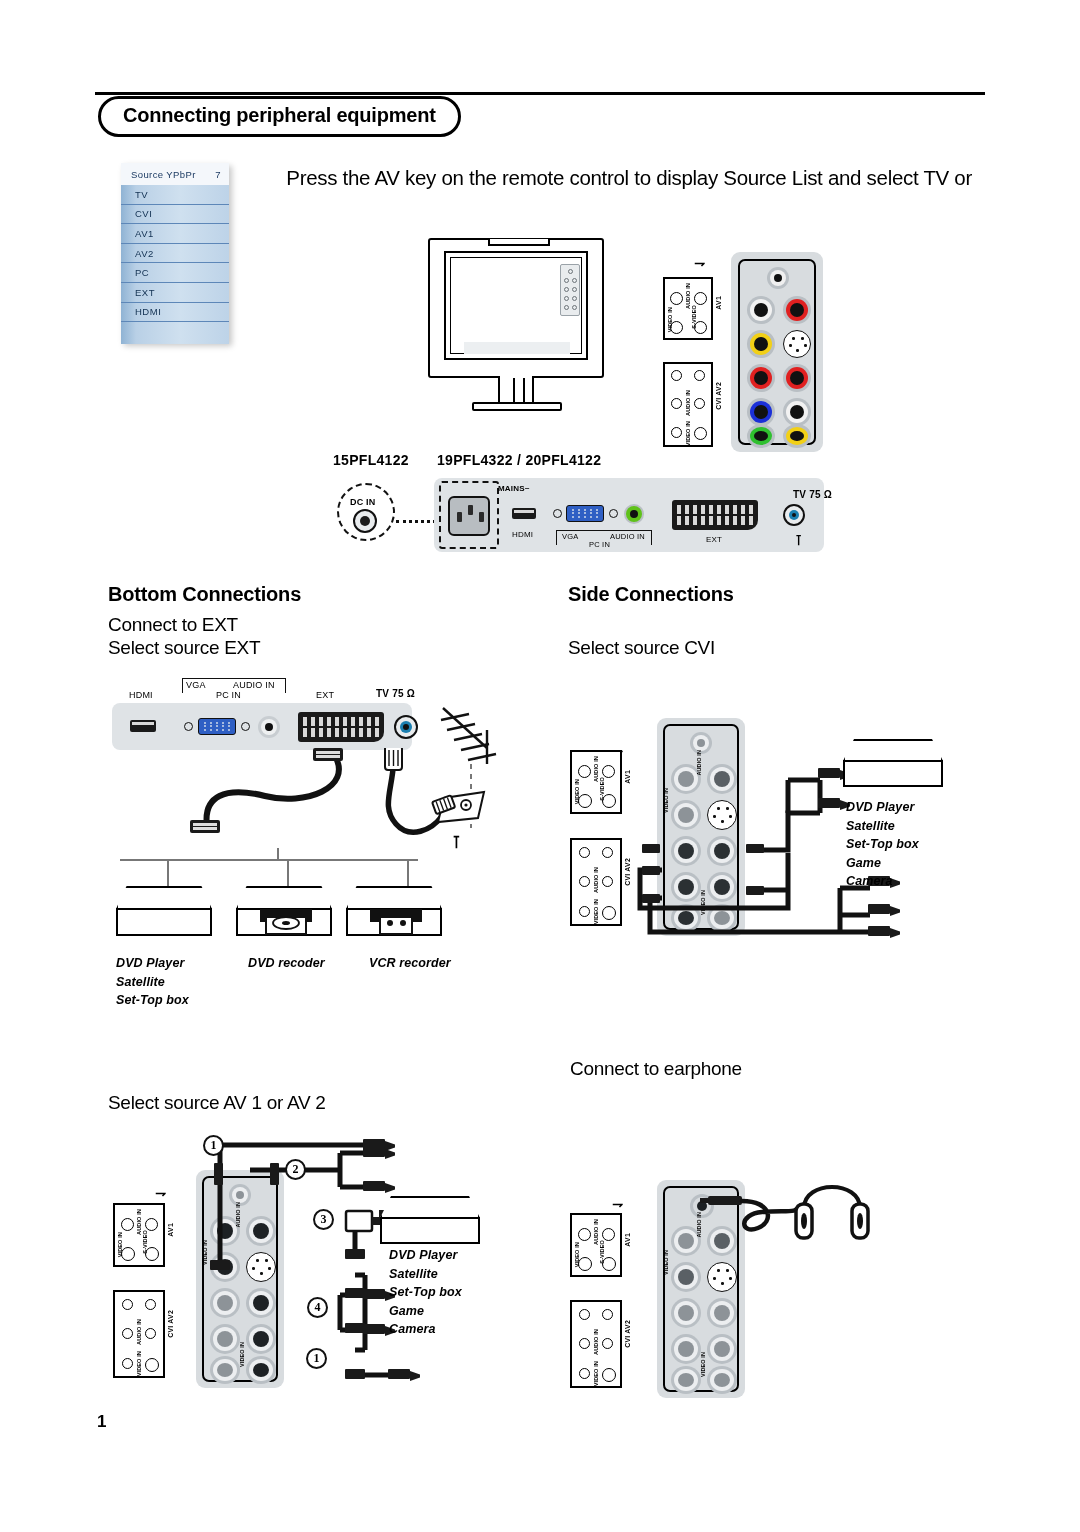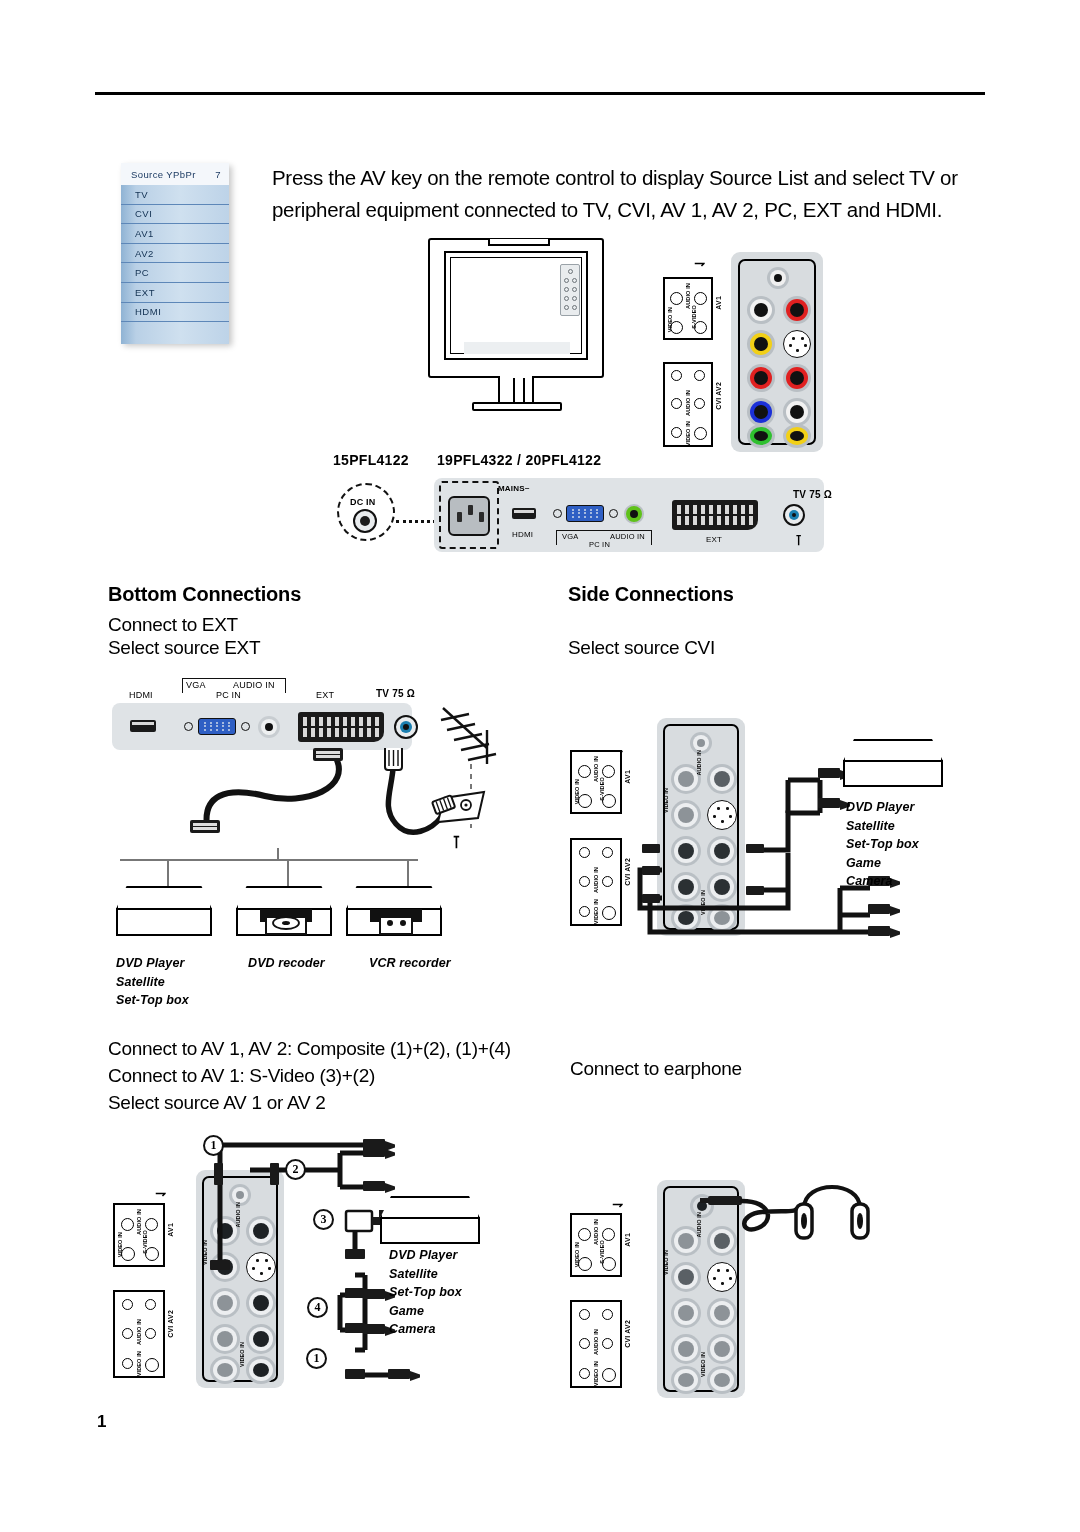--- a/index.html
+++ b/index.html
@@ -47,21 +47,21 @@
     background:linear-gradient(to right,#8fb3d4 0%, #b9d0e6 14%, #cfe0ef 55%, #bdd3e8 100%);
   }
   .srclist .sl-tail {
     height:22px;
     background:linear-gradient(to right,#8fb3d4 0%, #b9d0e6 14%, #cfe0ef 55%, #bdd3e8 100%);
   }
 
   
   .intro {
     position:absolute; left:272px; top:162px; width:700px;
-    font-size:20.5px; line-height:32px; letter-spacing:-0.3px;
+    font-size:20.5px; line-height:32px; letter-spacing:-0.3px;text-align:right;
   }
 
   
   .lbl { position:absolute; font-size:10px; font-weight:bold; letter-spacing:.3px; }
 
   
   .tv-wrap { position:absolute; left:420px; top:238px; width:190px; height:175px; }
   .tv-outer {
     position:absolute; left:8px; top:0; width:176px; height:140px;
     border:2.5px solid #000; border-radius:3px; background:#fff;
@@ -208,39 +208,39 @@
   .antenna { position:absolute; }
   .hp-icon { position:absolute; font-size:13px; font-weight:bold; transform:rotate(90deg); }
   .pagenum { position:absolute; left:97px; top:1412px; font-size:17px; font-weight:bold; }
 </style>
 </head>
 <body>
 
 <div class="page">
 
   <div class="hdr-rule"></div>
+  <div class="hdr-badge">Connecting peripheral equipment</div>
 
   <div class="srclist">
     <div class="sl-head">
       <span>Source YPbPr</span>
       <span>7</span>
     </div>
     <div class="sl-row">TV</div>
     <div class="sl-row">CVI</div>
     <div class="sl-row">AV1</div>
     <div class="sl-row">AV2</div>
     <div class="sl-row">PC</div>
     <div class="sl-row">EXT</div>
     <div class="sl-row">HDMI</div>
     <div class="sl-tail"></div>
   </div>
 
   <div class="intro">
     <div>Press the AV key on the remote control to display Source List and select TV or</div>
-    <div>peripheral equipment connected to TV, CVI, AV 1, AV 2, PC, EXT and HDMI.</div>
   </div>
 
   <div class="tv-wrap">
     <div class="tv-outer">
       <div class="tv-topnotch"></div>
       <div class="tv-bezel">
         <div class="tv-screen"></div>
       </div>
       <div class="tv-ctrl">
         <i style="left:7px;  top:4px;"></i>
@@ -745,22 +745,20 @@
       <div class="body"></div>
   </div>
   <div class="devlbl" style="left:846px; top:798px;">
     <div>DVD Player</div>
     <div>Satellite</div>
     <div>Set-Top box</div>
     <div>Game</div>
     <div>Camera</div>
   </div>
 
-  <div class="ptxt" style="left:108px; top:1035px;">Connect to AV 1, AV 2: Composite (1)+(2), (1)+(4)</div>
-  <div class="ptxt" style="left:108px; top:1062px;">Connect to AV 1: S-Video (3)+(2)</div>
   <div class="ptxt" style="left:108px; top:1089px;">Select source AV 1 or AV 2</div>
   <div class="ptxt" style="left:570px; top:1055px;text-align:center;">Connect to earphone</div>
 
   <div class="hp-icon" style="left:155px; top:1186px;">↾</div>
 
   <div class="legbox" style="left:113px; top:1203px; width:52px; height:64px;">
     <div class="jack-o" style="left:6px;  top:13px; width:13px; height:13px;"></div>
     <div class="jack-o" style="left:30px; top:13px; width:13px; height:13px;"></div>
     <div class="jack-o" style="left:6px;  top:42px; width:14px; height:14px;"></div>
     <div class="jack-o" style="left:30px; top:42px; width:14px; height:14px;"></div>

